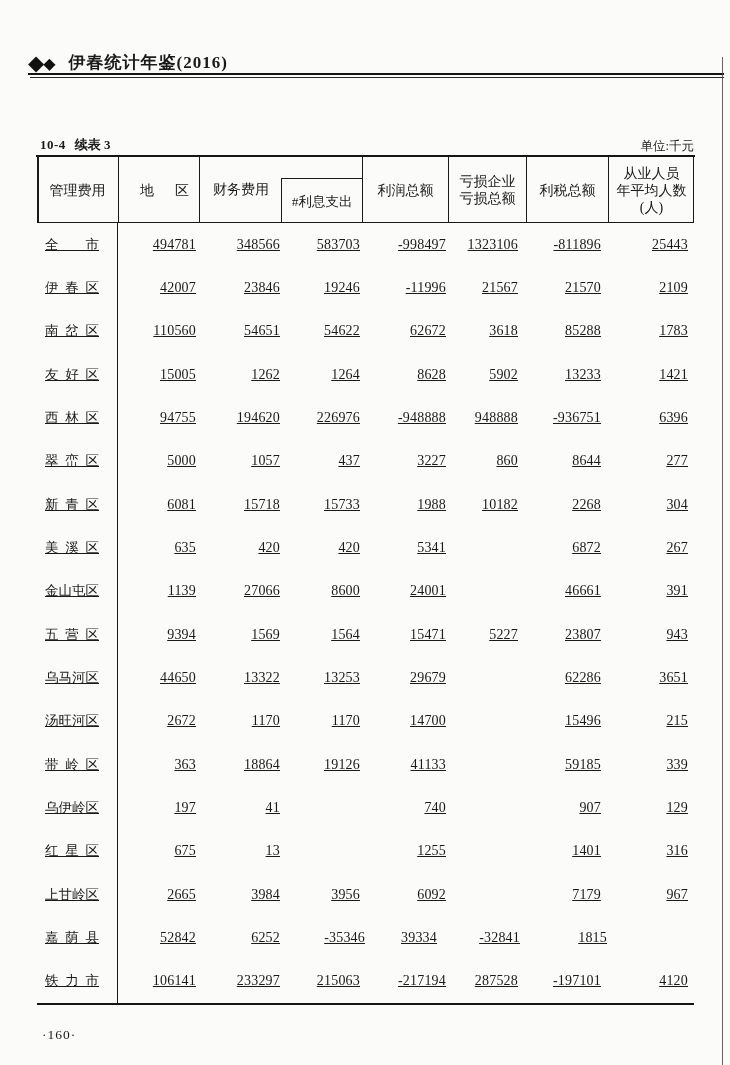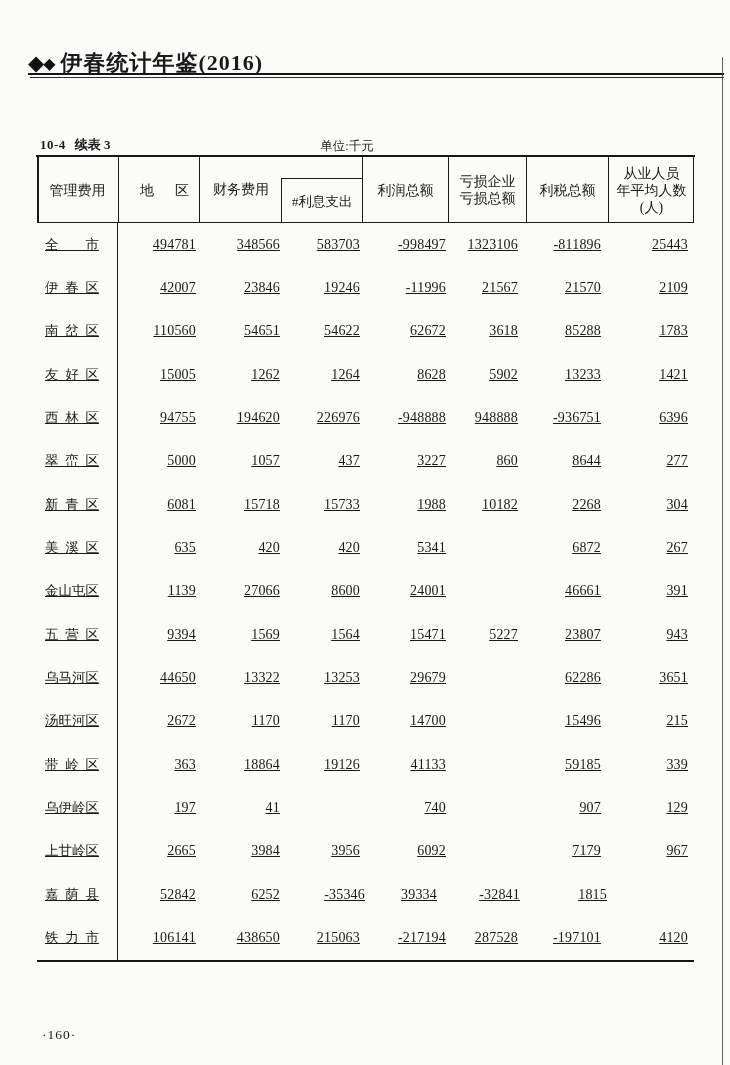--- a/index.html
+++ b/index.html
@@ -7,28 +7,28 @@
     width:730px;height:1065px;position:relative;overflow:hidden;
     background:#fbfbf9;color:#1a1a1a;
     font-family:"Liberation Serif","DejaVu Serif",serif;
   }
 
   
   .masthead{position:absolute;left:28px;top:51px;height:26px;white-space:nowrap;}
   .diamond{font-family:"DejaVu Sans",sans-serif;color:#111;display:inline-block;vertical-align:bottom;}
   .d1{font-size:21px;line-height:24px;}
   .d2{font-size:16px;line-height:23px;margin-left:-1px;}
-  .masthead-title{font-size:22px;font-weight:700;letter-spacing:1px;margin-left:1px;vertical-align:bottom;line-height:24px;}
+  .masthead-title{font-size:17px;font-weight:700;letter-spacing:1px;margin-left:9px;vertical-align:bottom;line-height:24px;}
   .rule-thick{position:absolute;left:28px;top:72.5px;width:696px;height:2.4px;background:#151515;}
   .rule-thin {position:absolute;left:30px;top:77px;width:694px;height:1px;background:#2a2a2a;}
 
   
   .caption-left{position:absolute;left:40px;top:136px;font-size:13px;font-weight:600;}
   .caption-left .num{letter-spacing:.5px;margin-right:9px;}
-  .caption-right{position:absolute;left:0;top:138px;width:694px;text-align:center;font-size:12.5px;}
+  .caption-right{position:absolute;left:0;top:138px;width:694px;text-align:right;font-size:12.5px;}
 
   
   .table{position:absolute;left:37px;top:155px;width:657px;}
   .thead{position:relative;height:68px;display:flex;font-size:14px;}
   .b-top   {position:absolute;left:-1px;right:-1px;top:0;height:2.4px;background:#151515;}
   .b-bottom{position:absolute;left:0;right:0;bottom:0;height:1.5px;background:#1a1a1a;}
   .b-left  {position:absolute;left:0;top:0;bottom:0;width:1.5px;background:#1a1a1a;}
   .b-right {position:absolute;right:0;top:0;bottom:0;width:1.5px;background:#1a1a1a;}
   .h-cell{box-sizing:border-box;border-right:1.4px solid #1a1a1a;display:flex;align-items:center;justify-content:center;text-align:center;white-space:pre-line;line-height:17px;padding-top:2px;}
   .h-region{width:81px;}
@@ -261,20 +261,32 @@
         <div class="cell num c0">197</div>
         <div class="cell num c1">41</div>
         <div class="cell num c2"></div>
         <div class="cell num c3">740</div>
         <div class="cell num c4"></div>
         <div class="cell num c5">907</div>
         <div class="cell num c6">129</div>
       </div>
       <div class="trow">
         <div class="cell region">
+          <span class="region-inner">红星区</span>
+        </div>
+        <div class="cell num c0">675</div>
+        <div class="cell num c1">13</div>
+        <div class="cell num c2"></div>
+        <div class="cell num c3">1255</div>
+        <div class="cell num c4"></div>
+        <div class="cell num c5">1401</div>
+        <div class="cell num c6">316</div>
+      </div>
+      <div class="trow">
+        <div class="cell region">
           <span class="region-inner">上甘岭区</span>
         </div>
         <div class="cell num c0">2665</div>
         <div class="cell num c1">3984</div>
         <div class="cell num c2">3956</div>
         <div class="cell num c3">6092</div>
         <div class="cell num c4"></div>
         <div class="cell num c5">7179</div>
         <div class="cell num c6">967</div>
       </div>
@@ -287,21 +299,21 @@
         <div class="cell num c3">-35346</div>
         <div class="cell num c4">39334</div>
         <div class="cell num c5">-32841</div>
         <div class="cell num c6">1815</div>
       </div>
       <div class="trow">
         <div class="cell region">
           <span class="region-inner">铁力市</span>
         </div>
         <div class="cell num c0">106141</div>
-        <div class="cell num c1">438650</div>
+        <div class="cell num c1">233297</div>
         <div class="cell num c2">215063</div>
         <div class="cell num c3">-217194</div>
         <div class="cell num c4">287528</div>
         <div class="cell num c5">-197101</div>
         <div class="cell num c6">4120</div>
       </div>
     </div>
 </div>
 
 <div class="page-num">·160·</div>

